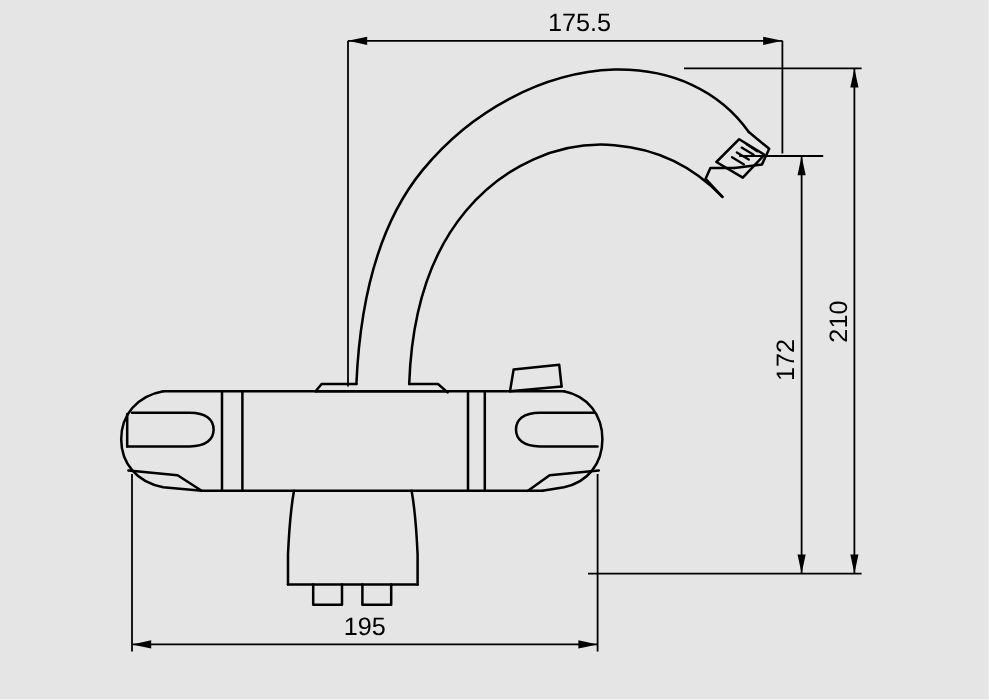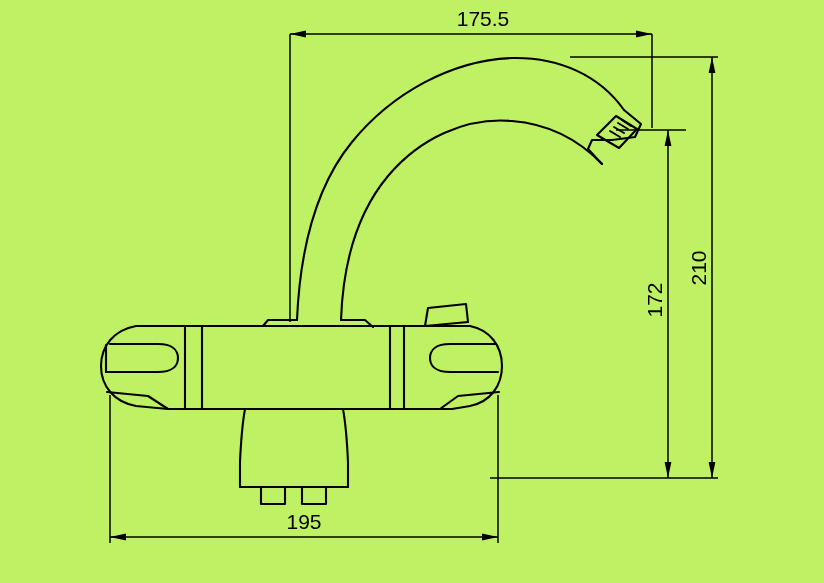--- a/index.html
+++ b/index.html
@@ -8,21 +8,21 @@
     padding: 0;
     background: #ffffff;
   }
   body {
     font-family: "Liberation Sans", sans-serif;
   }
   #drawing-root {
     position: relative;
     width: 824px;
     height: 583px;
-    background: #bef264;
+    background: #e5e5e5;
     overflow: hidden;
   }
   #drawing-svg {
     display: block;
     width: 824px;
     height: 583px;
   }
   .dim-text {
     font-family: "Liberation Sans", sans-serif;
     font-size: 21px;

